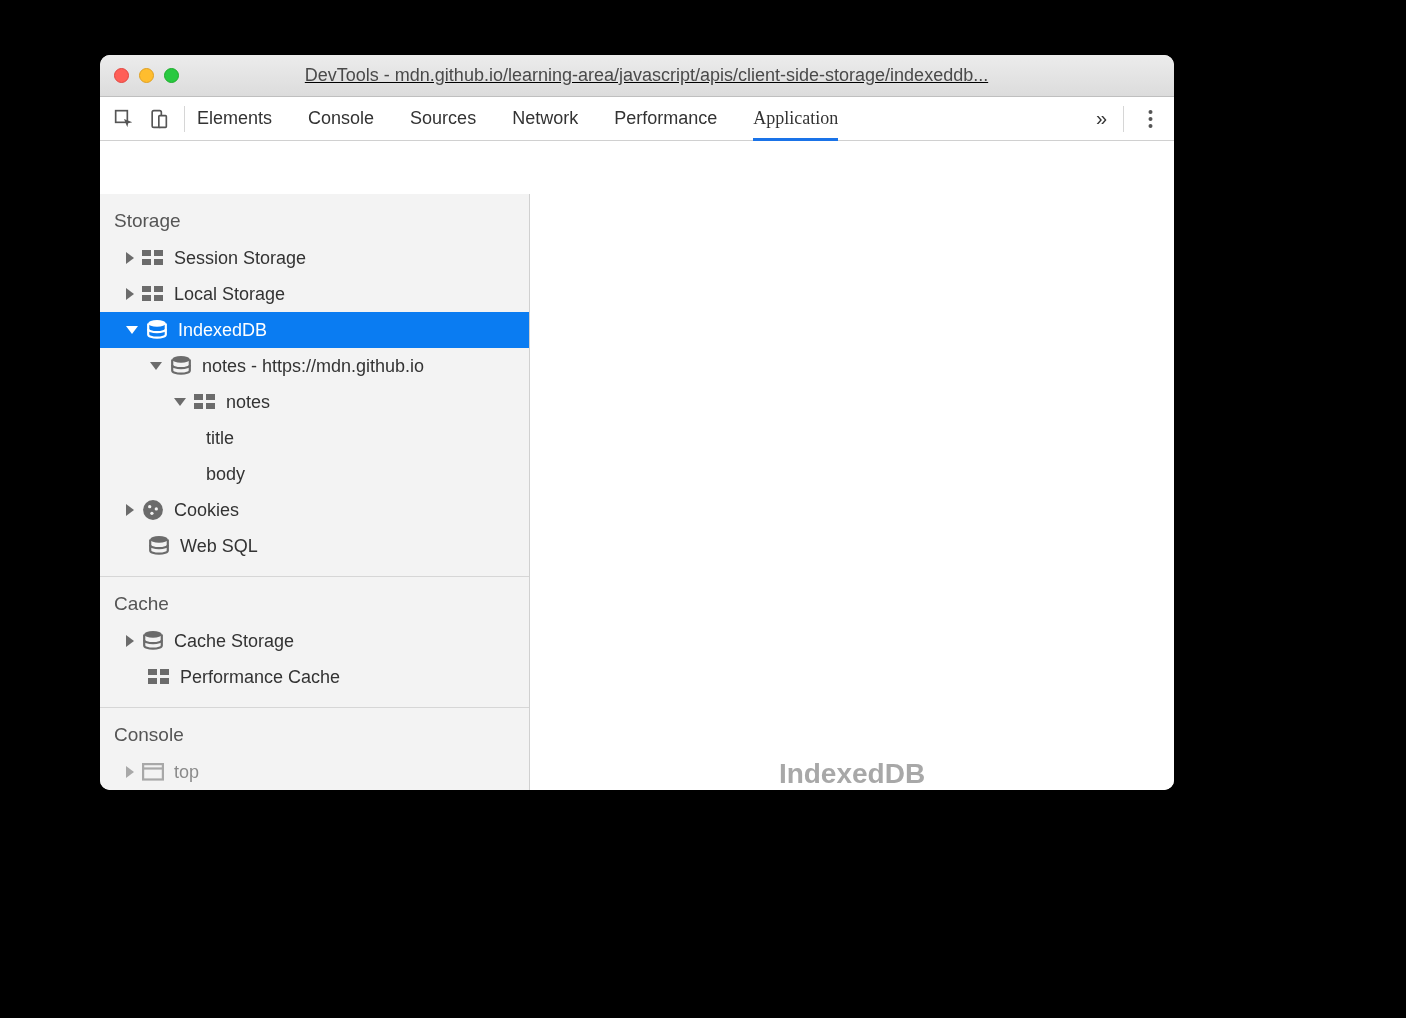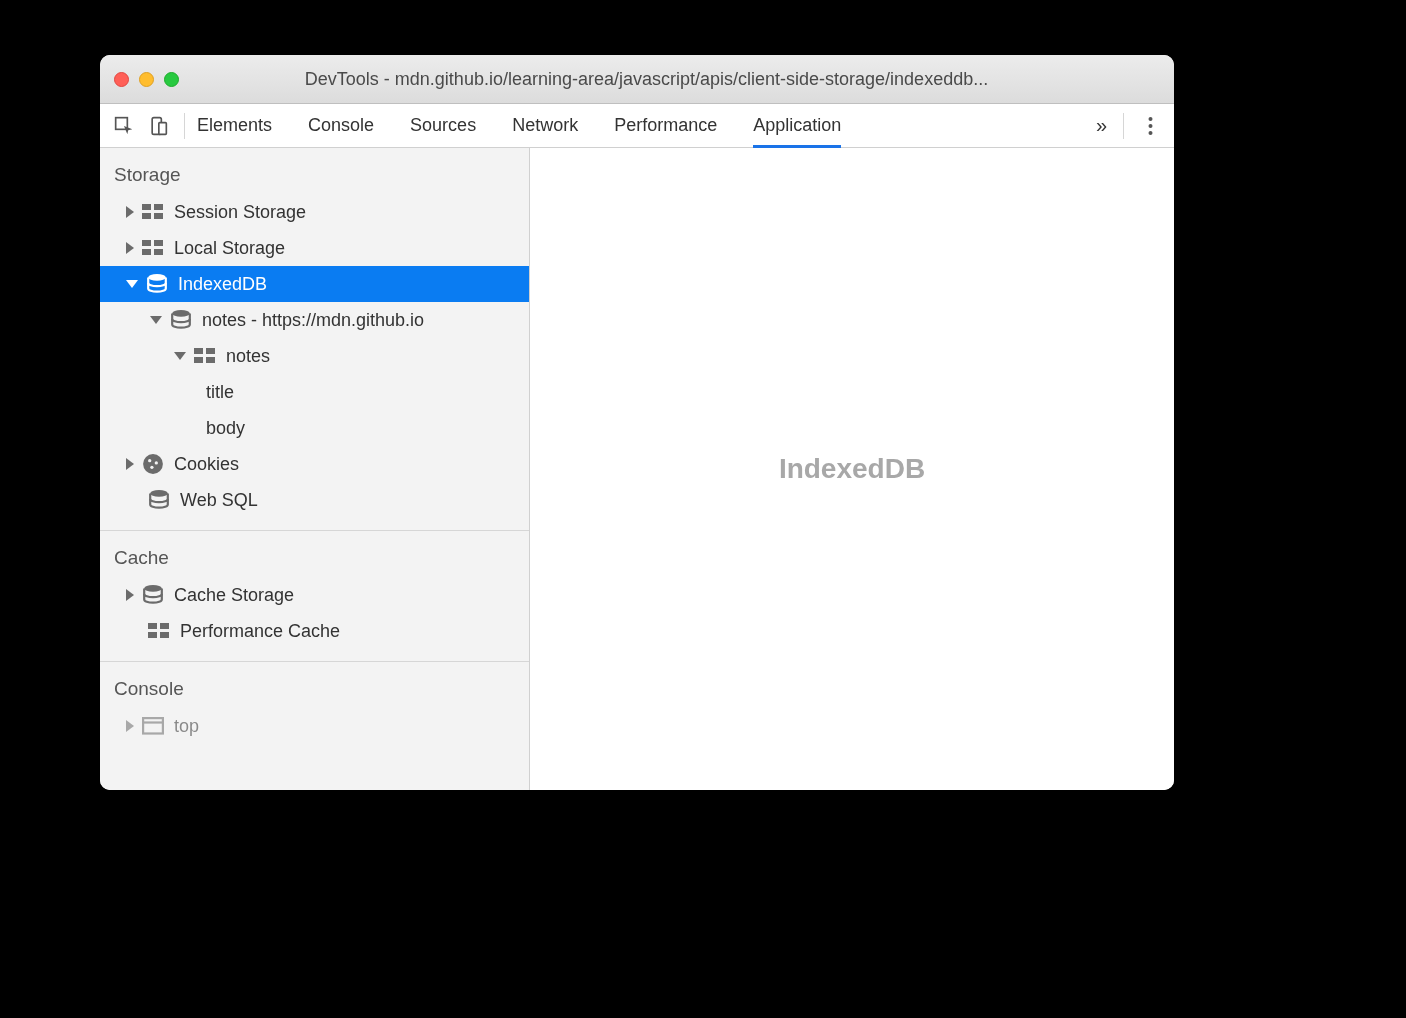--- a/index.html
+++ b/index.html
@@ -18,27 +18,28 @@
     height: 735px;
     background: #fff;
     border-radius: 10px;
     box-shadow: 0 25px 60px rgba(0,0,0,0.55);
     overflow: hidden;
     display: flex;
     flex-direction: column;
   }
   
   .titlebar {
-    height: 49px;
+    height: 42px;
     background: linear-gradient(#ececec, #dcdcdc);
     border-bottom: 1px solid #bfbfbf;
     display: flex;
     align-items: center;
     padding: 0 14px;
     flex-shrink: 0;
+    text-decoration: underline;
   }
   .traffic {
     display: flex;
     gap: 10px;
     margin-right: 14px;
   }
   .traffic span {
     width: 15px; height: 15px; border-radius: 50%;
     display: inline-block;
   }
@@ -90,20 +91,21 @@
     font-size: 18px;
     color: #333;
     height: 100%;
     display: flex;
     align-items: center;
     cursor: pointer;
     position: relative;
   }
   .tab.active {
     color: #333;
+    font-family: Liberation Serif, serif;
   }
   .tab.active::after {
     content: "";
     position: absolute;
     left: 0; right: 0;
     bottom: -1px;
     height: 3px;
     background: #1a73e8;
   }
   .ts-overflow {
@@ -117,20 +119,21 @@
     display: flex; align-items: center; justify-content: center;
     cursor: pointer;
     color: #555;
   }
   .ts-menu svg { width: 5px; height: 20px; }
   
   .body {
     flex: 1;
     display: flex;
     overflow: hidden;
+    align-items: flex-end;
   }
   .sidebar {
     width: 430px;
     background: #f3f3f3;
     border-right: 1px solid #d0d0d0;
     overflow-y: hidden;
     font-size: 18px;
     color: #333;
   }
   .section-header {

